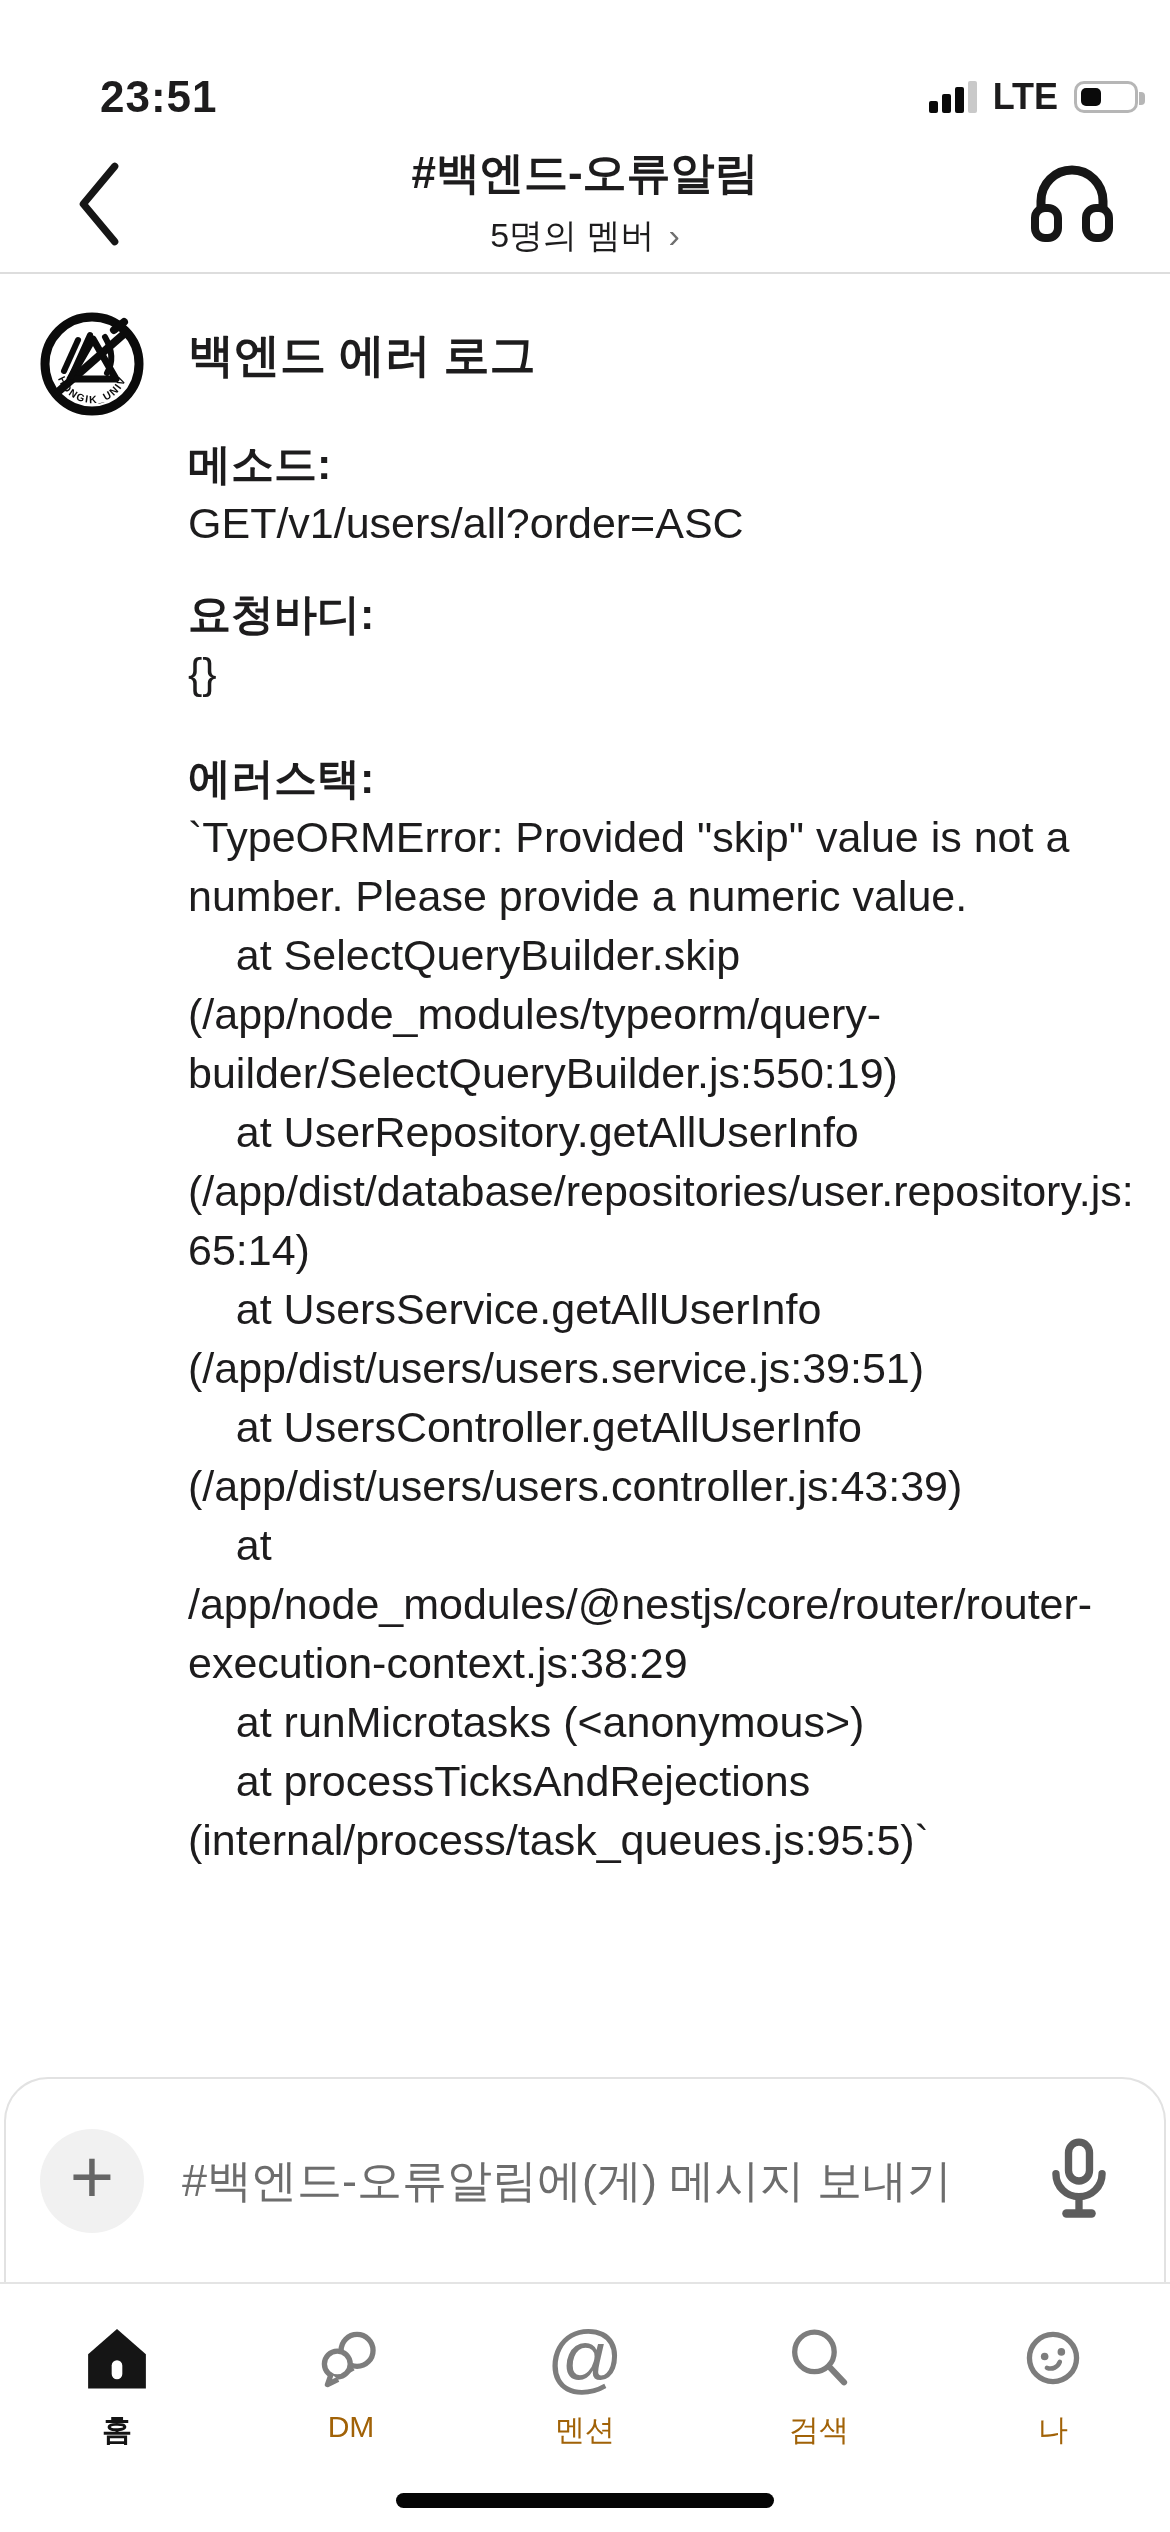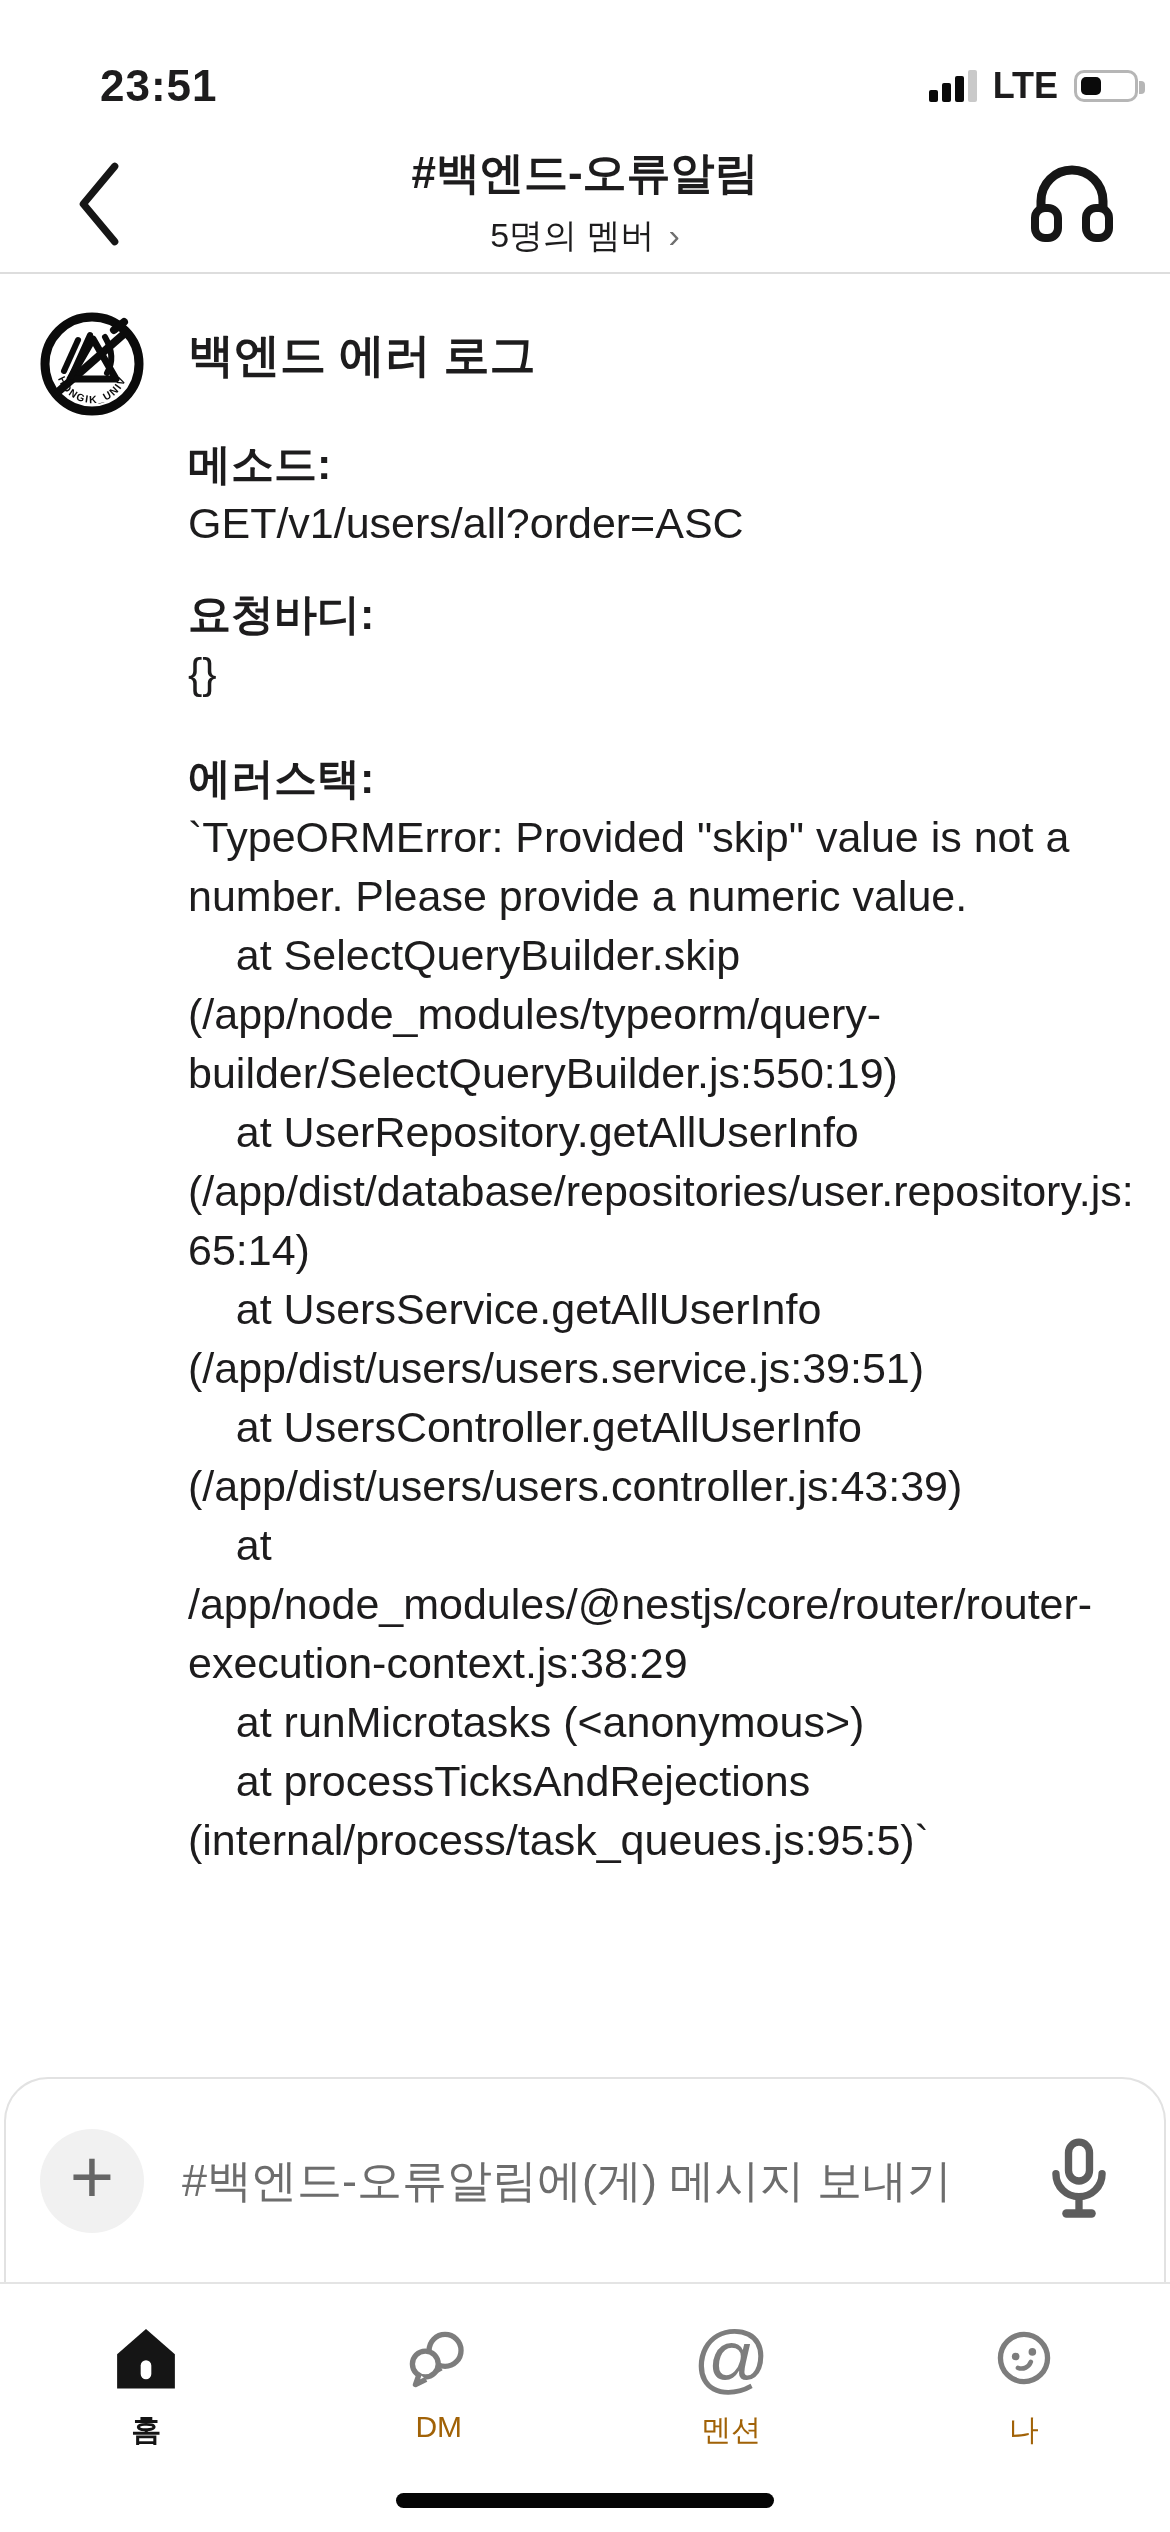--- a/index.html
+++ b/index.html
@@ -4,21 +4,21 @@
 <style>
   * { margin:0; padding:0; box-sizing:border-box; }
   html,body { width:1170px; height:2532px; }
   body {
     position:relative; background:#ffffff; overflow:hidden;
     font-family:"Liberation Sans", sans-serif; color:#1d1c1d;
     -webkit-font-smoothing:antialiased;
   }
 
   
-  .status-bar { position:absolute; top:5px; left:0; right:0; height:130px;
+  .status-bar { position:absolute; top:16px; left:0; right:0; height:130px;
     display:flex; align-items:center; justify-content:space-between;
     padding:32px 32px 0 100px; }
   .status-time { font-size:44px; font-weight:700; letter-spacing:1px; }
   .status-right { display:flex; align-items:center; gap:16px; }
   .signal { display:flex; align-items:flex-end; gap:4px; height:32px; }
   .signal i { display:block; width:9px; border-radius:2px; background:#0a0a0a; }
   .signal i:nth-child(1){height:12px;} .signal i:nth-child(2){height:19px;}
   .signal i:nth-child(3){height:26px;} .signal i:nth-child(4){height:32px;background:#c9c9c9;}
   .net { font-size:36px; font-weight:600; }
   .battery { position:relative; width:64px; height:32px; border:3px solid #b6b6b6;
@@ -213,20 +213,29 @@
   </div>
   <div class="tab">
     <div class="t-icon">
       <span class="at-glyph">@</span>
     </div>
     <span class="t-label">멘션</span>
   </div>
   <div class="tab">
     <div class="t-icon">
       <svg width="76" height="76" viewBox="0 0 100 100">
+        <circle cx="44" cy="42" r="26" fill="none" stroke="#7d7d7d" stroke-width="7"></circle>
+        <path d="M64 62 L83 82" stroke="#7d7d7d" stroke-width="8" stroke-linecap="round"></path>
+      </svg>
+    </div>
+    <span class="t-label">검색</span>
+  </div>
+  <div class="tab">
+    <div class="t-icon">
+      <svg width="76" height="76" viewBox="0 0 100 100">
         <circle cx="50" cy="50" r="31" fill="none" stroke="#7d7d7d" stroke-width="7"></circle>
         <circle cx="39" cy="48" r="5" fill="#7d7d7d"></circle>
         <circle cx="61" cy="42" r="5" fill="#7d7d7d"></circle>
         <path d="M42 63 a13 13 0 0 0 17 -8" fill="none" stroke="#7d7d7d" stroke-width="6" stroke-linecap="round"></path>
       </svg>
     </div>
     <span class="t-label">나</span>
   </div>
 </div>
 

